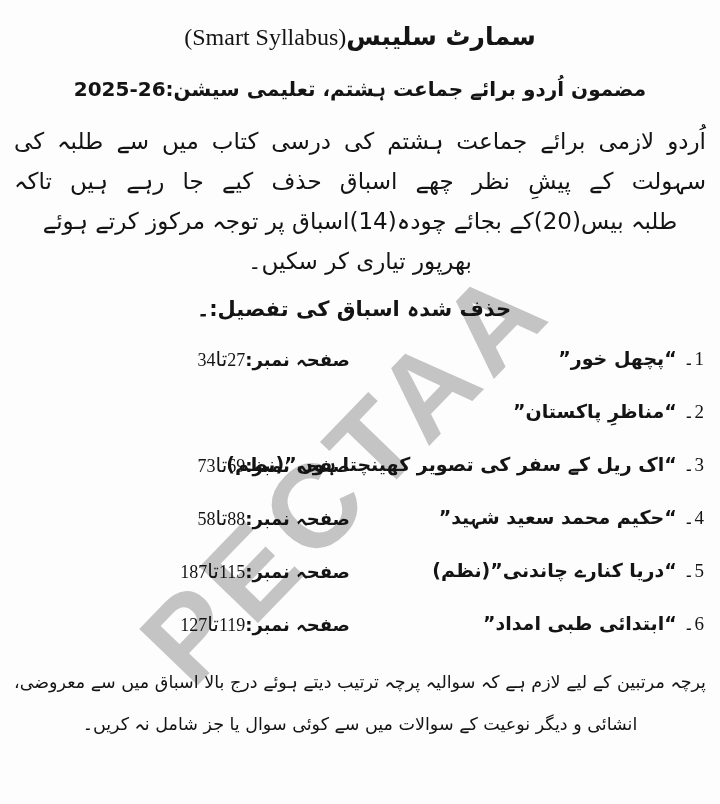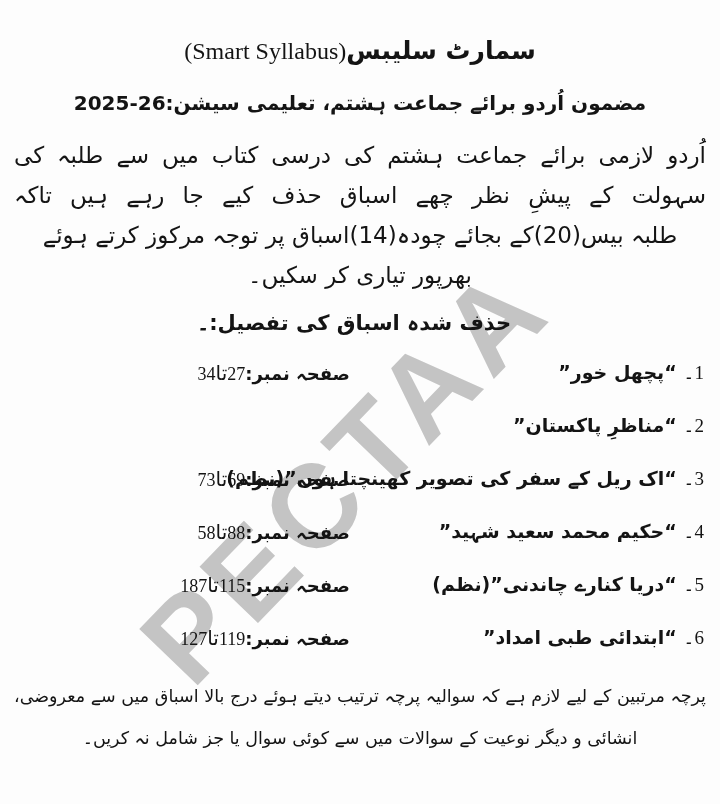--- a/index.html
+++ b/index.html
@@ -22,21 +22,21 @@
     font-family:"Liberation Sans", sans-serif;
     font-weight:bold;
     font-size:118px;
     letter-spacing:8px;
     color:#c4c4c4;
     z-index:0;
     white-space:nowrap;
     user-select:none;
   }
   .content { position:relative; z-index:1; direction:rtl; }
-  .title-row { text-align:center; padding-top:36px; font-size:25px; }
+  .title-row { text-align:center; padding-top:22px; font-size:25px; }
   .title-urdu { font-weight:bold; }
   .title-english {
     font-family:"Liberation Serif", "DejaVu Serif", serif;
     font-weight:normal;
     font-size:24px;
   }
   .subtitle {
     margin-top:26px;
     padding:0 12px;
     text-align:center;

